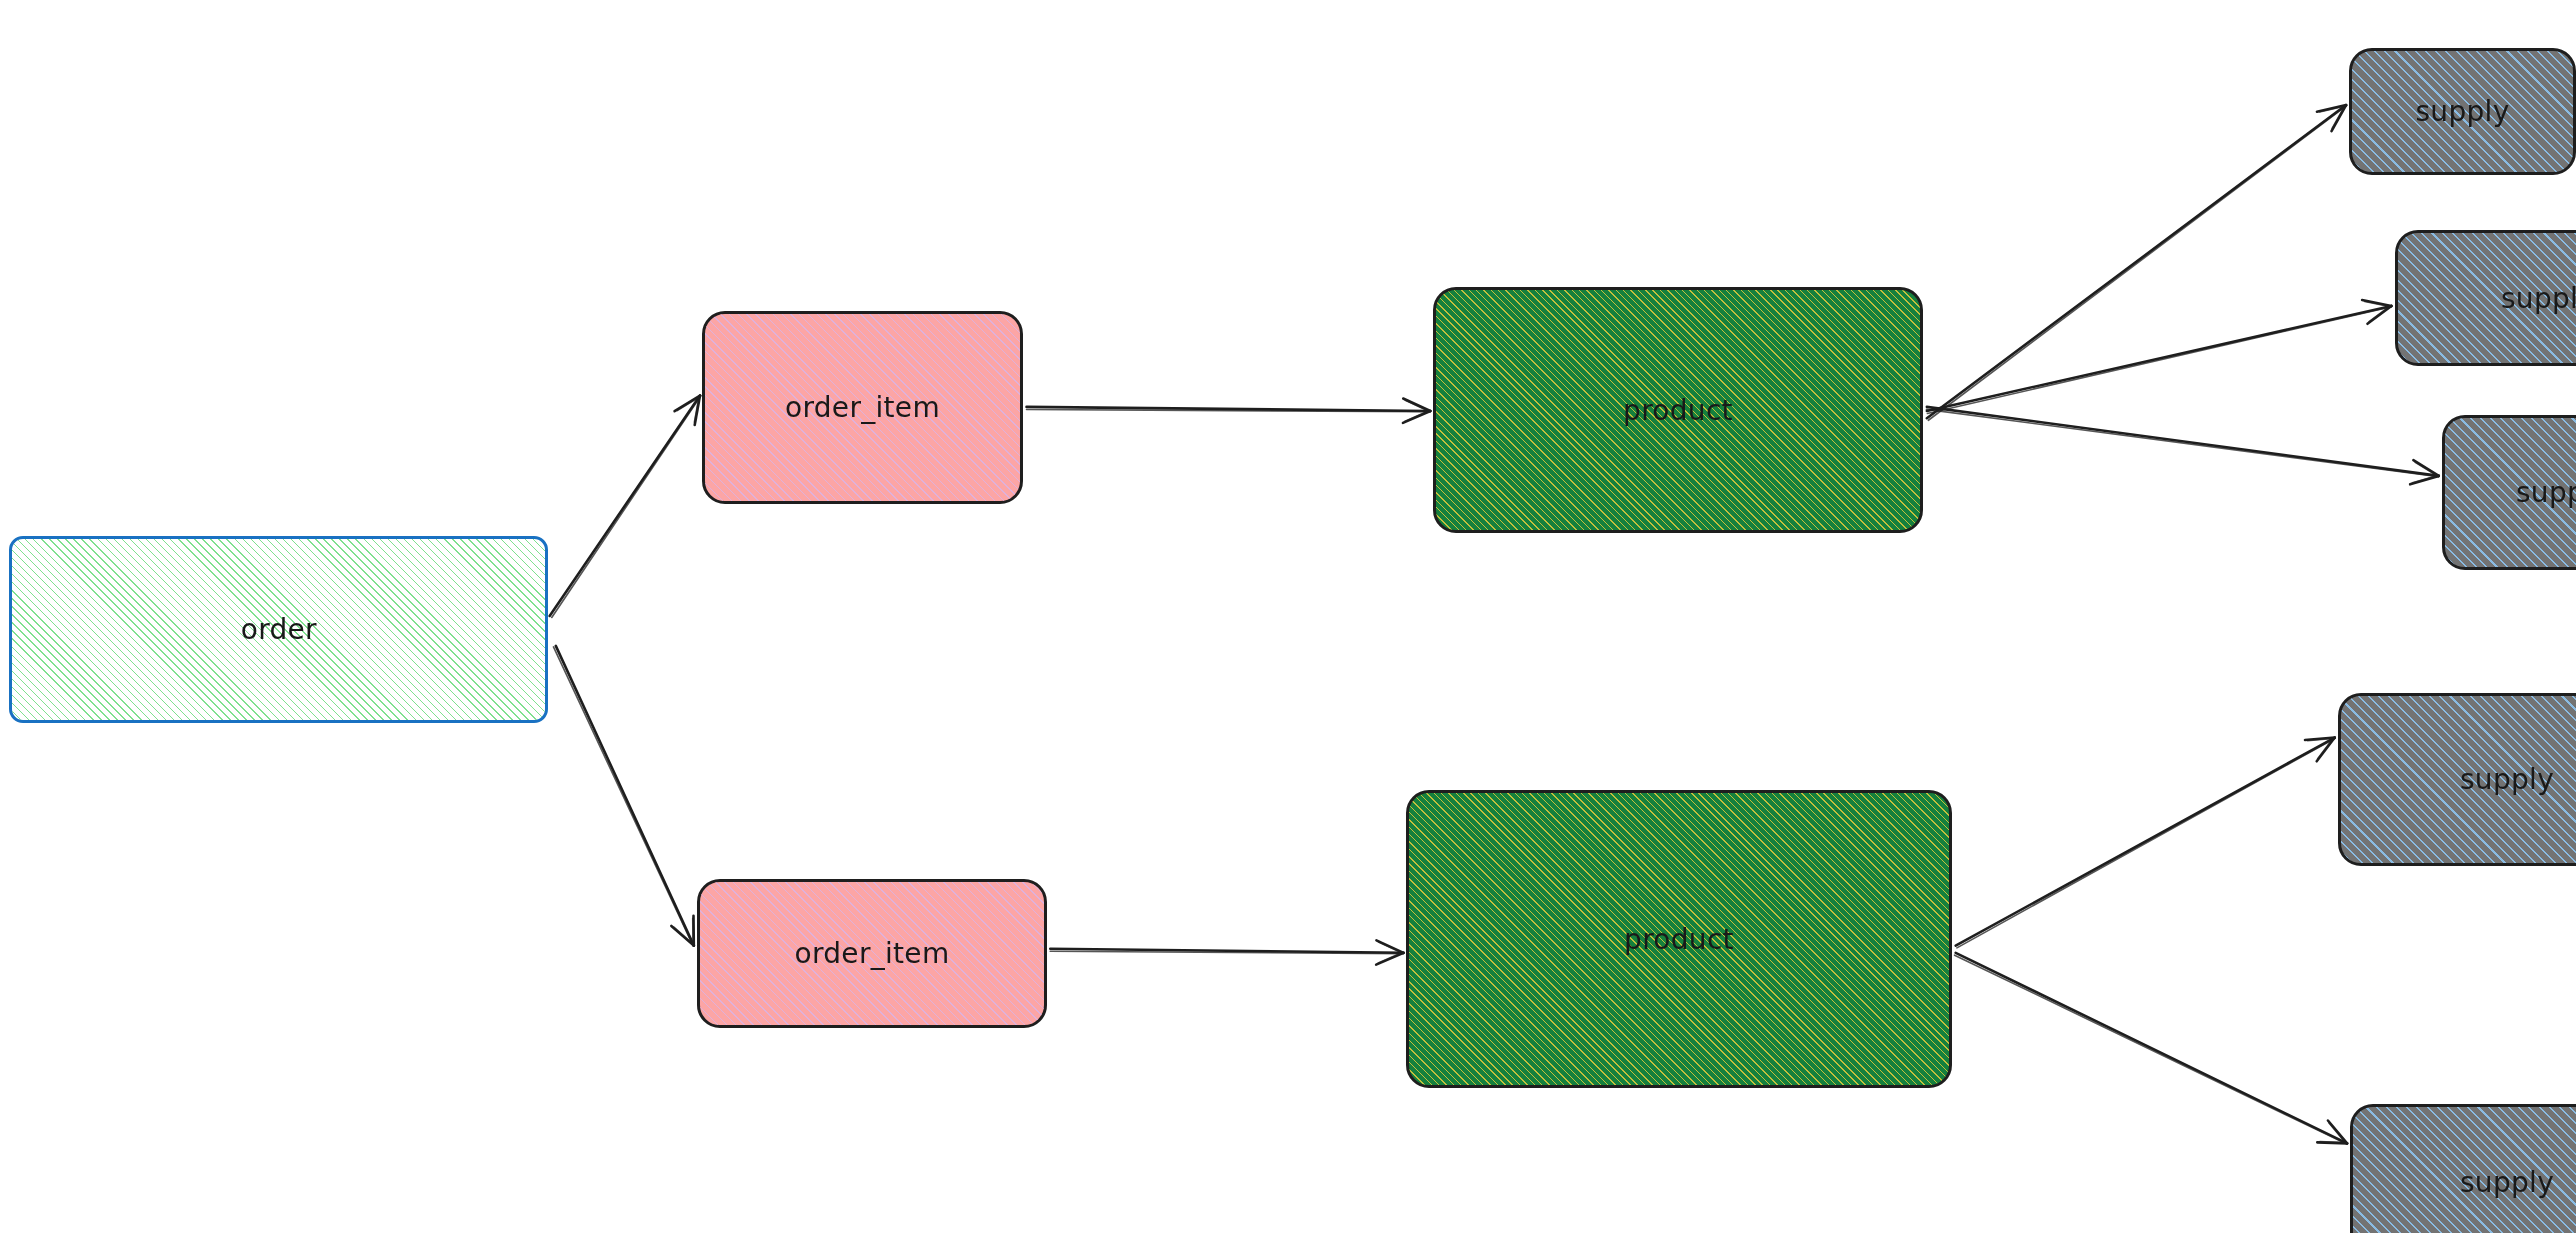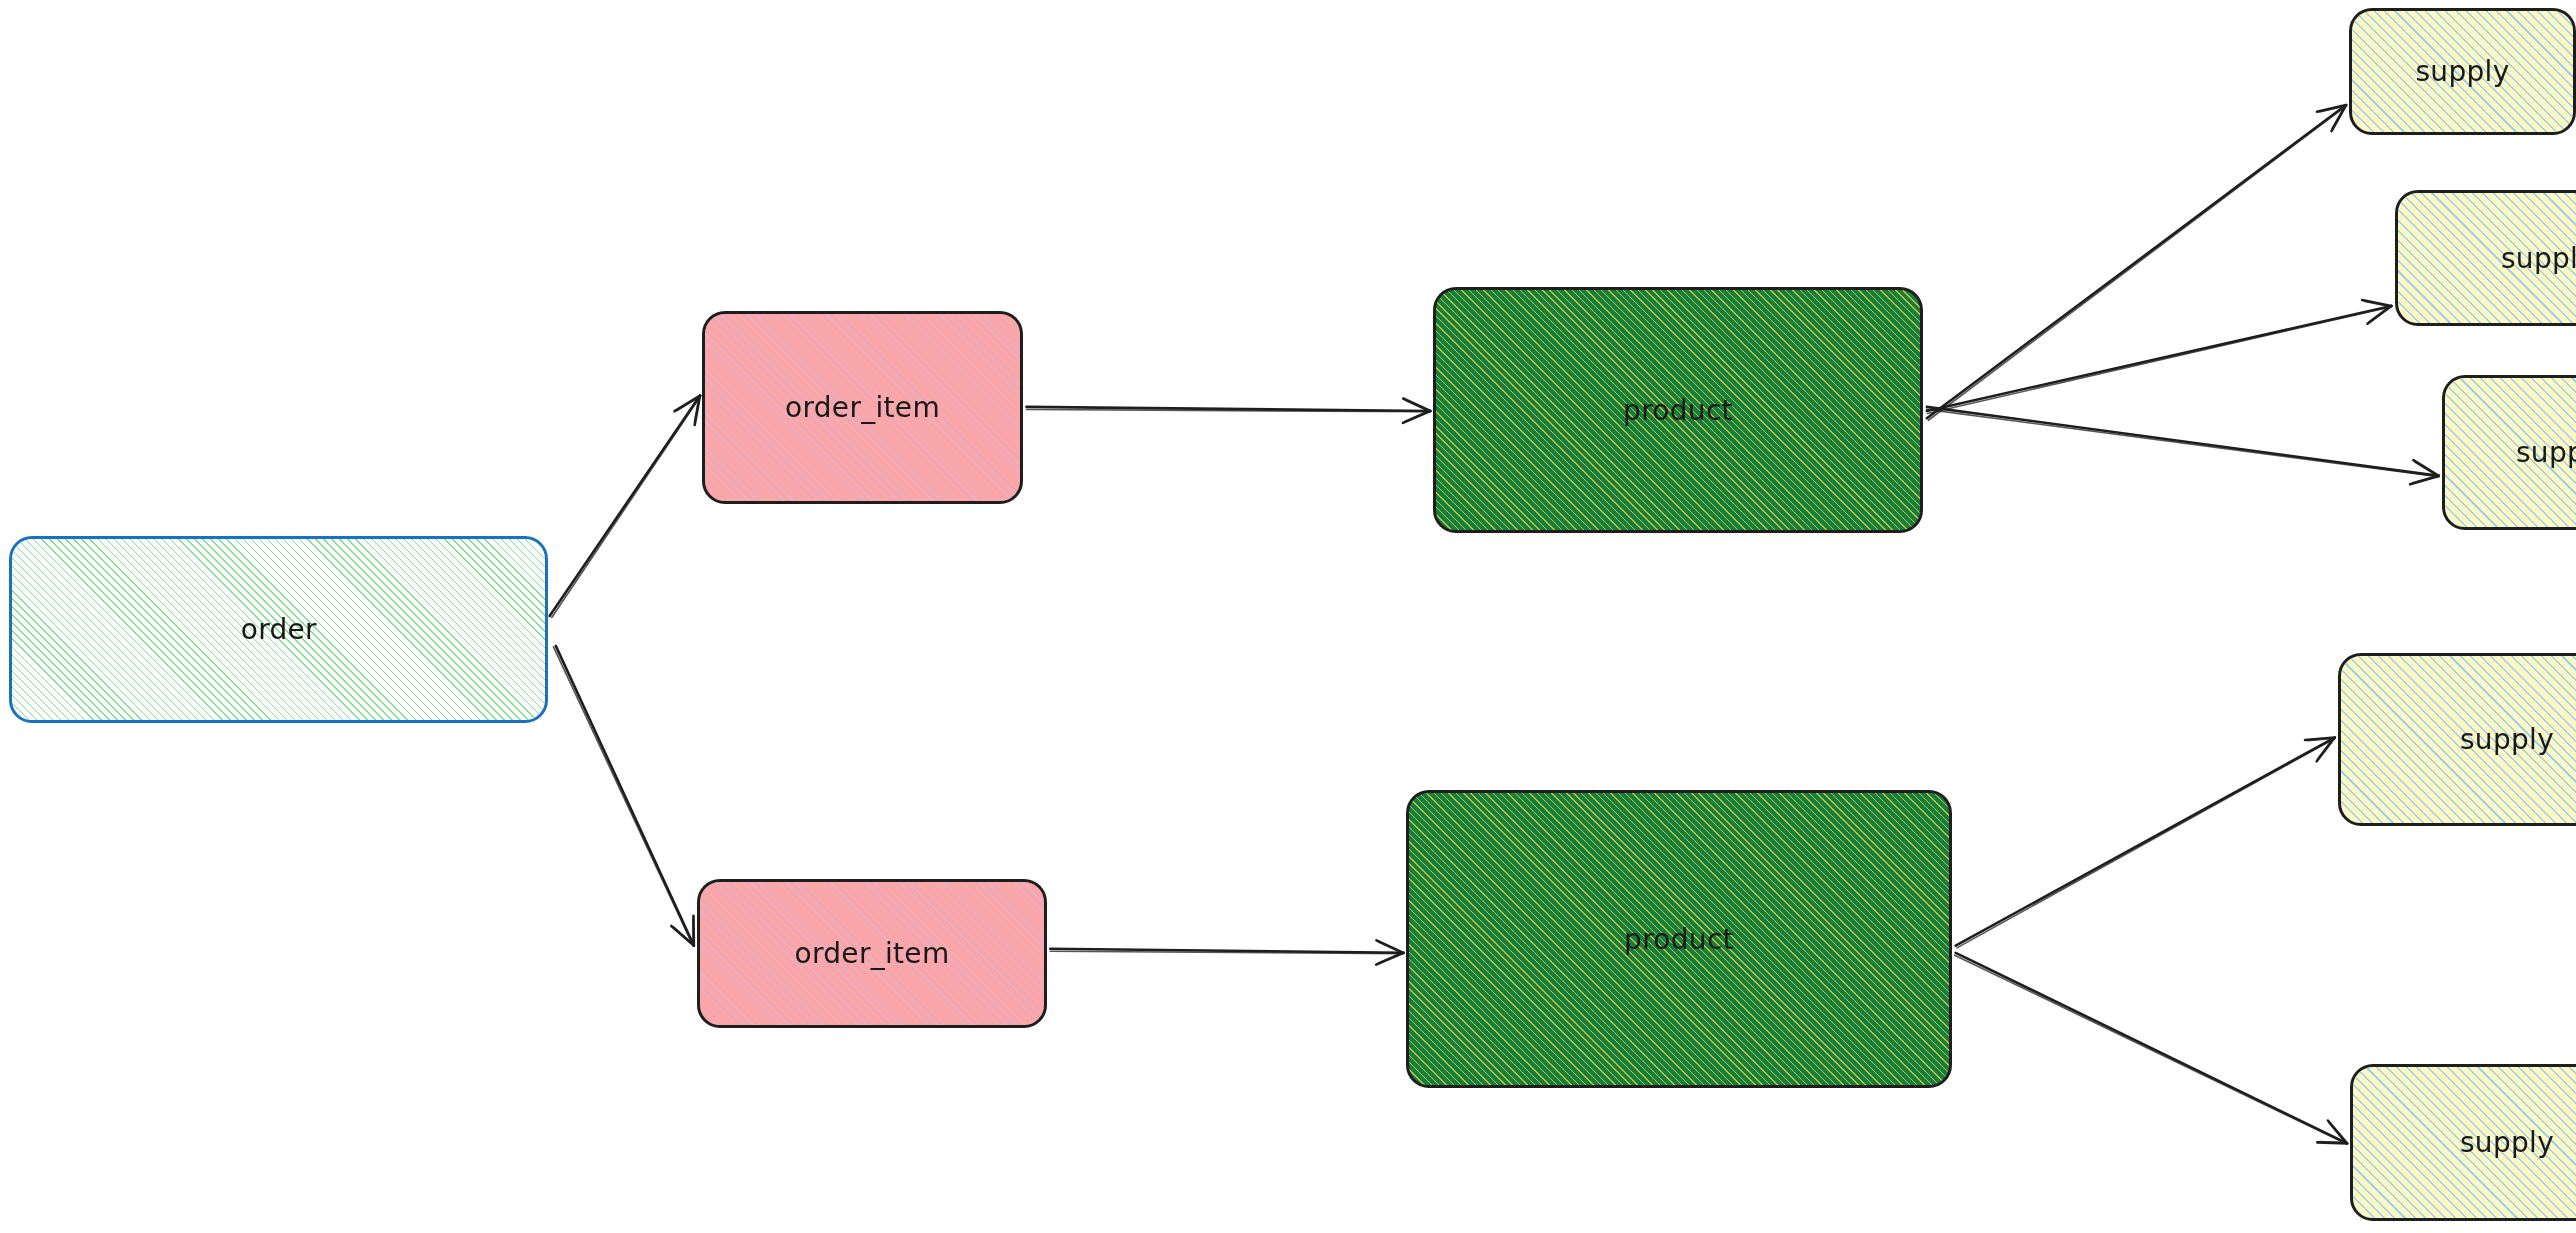--- a/index.html
+++ b/index.html
@@ -78,21 +78,22 @@
   }
   .skin-yellow .hatch {
     background-image: repeating-linear-gradient(
       45deg,
       #ffd43b 0px, #ffd43b 1px,
       rgba(255,255,255,0) 1px, rgba(255,255,255,0) 5.2px);
     opacity: .75;
   }
   .skin-blue {
     border: 3.6px solid #1e1e1e;
-    background-color: #fef9c3;
+    background-color: #737373;
+    margin-top: 40px;
   }
   .skin-blue .hatch {
     background-image: repeating-linear-gradient(
       45deg,
       #8ec8f6 0px, #8ec8f6 1.5px,
       rgba(255,255,255,0) 1.5px, rgba(255,255,255,0) 7.2px);
     opacity: .85;
   }
 </style>
 </head>
@@ -168,21 +169,21 @@
       <g>
         <line x1="3796" y1="1850" x2="4556" y2="2220" stroke="#1e1e1e" stroke-width="5" stroke-linecap="round"></line>
         <line x1="3793.8113787488223" y1="1854.49554635377" x2="4555.343413624647" y2="2221.348663906131" stroke="#1e1e1e" stroke-width="3.2" stroke-linecap="round" opacity="0.75"></line>
         <line x1="4556" y1="2220" x2="4518.7361546253405" y2="2175.554462227424" stroke="#1e1e1e" stroke-width="5" stroke-linecap="round"></line>
         <line x1="4556" y1="2220" x2="4498.031704548763" y2="2218.0825218441782" stroke="#1e1e1e" stroke-width="5" stroke-linecap="round"></line>
         <line x1="4552.403562916984" y1="2218.249102999058" x2="4520.729294348523" y2="2180.4703958923687" stroke="#1e1e1e" stroke-width="3" stroke-linecap="round" opacity="0.7"></line>
         <line x1="4552.403562916984" y1="2218.249102999058" x2="4503.130511783432" y2="2216.6192465666095" stroke="#1e1e1e" stroke-width="3" stroke-linecap="round" opacity="0.7"></line>
       </g>
     </svg>
 
-  <div class="node skin-green" style="left: 9.3px; top: 536px; width: 539px; height: 187px;">
+  <div class="node skin-green" style="left: 9.3px; top: 536px; width: 539px; height: 187px; border-radius: 14px;">
     <span class="hatch"></span>
     <span class="label">order</span>
   </div>
 
   <div class="node skin-purple" style="left: 702px; top: 311px; width: 321px; height: 193px;">
     <span class="hatch"></span>
     <span class="label">order_item</span>
   </div>
 
   <div class="node skin-purple" style="left: 697px; top: 879px; width: 350px; height: 149px;">

